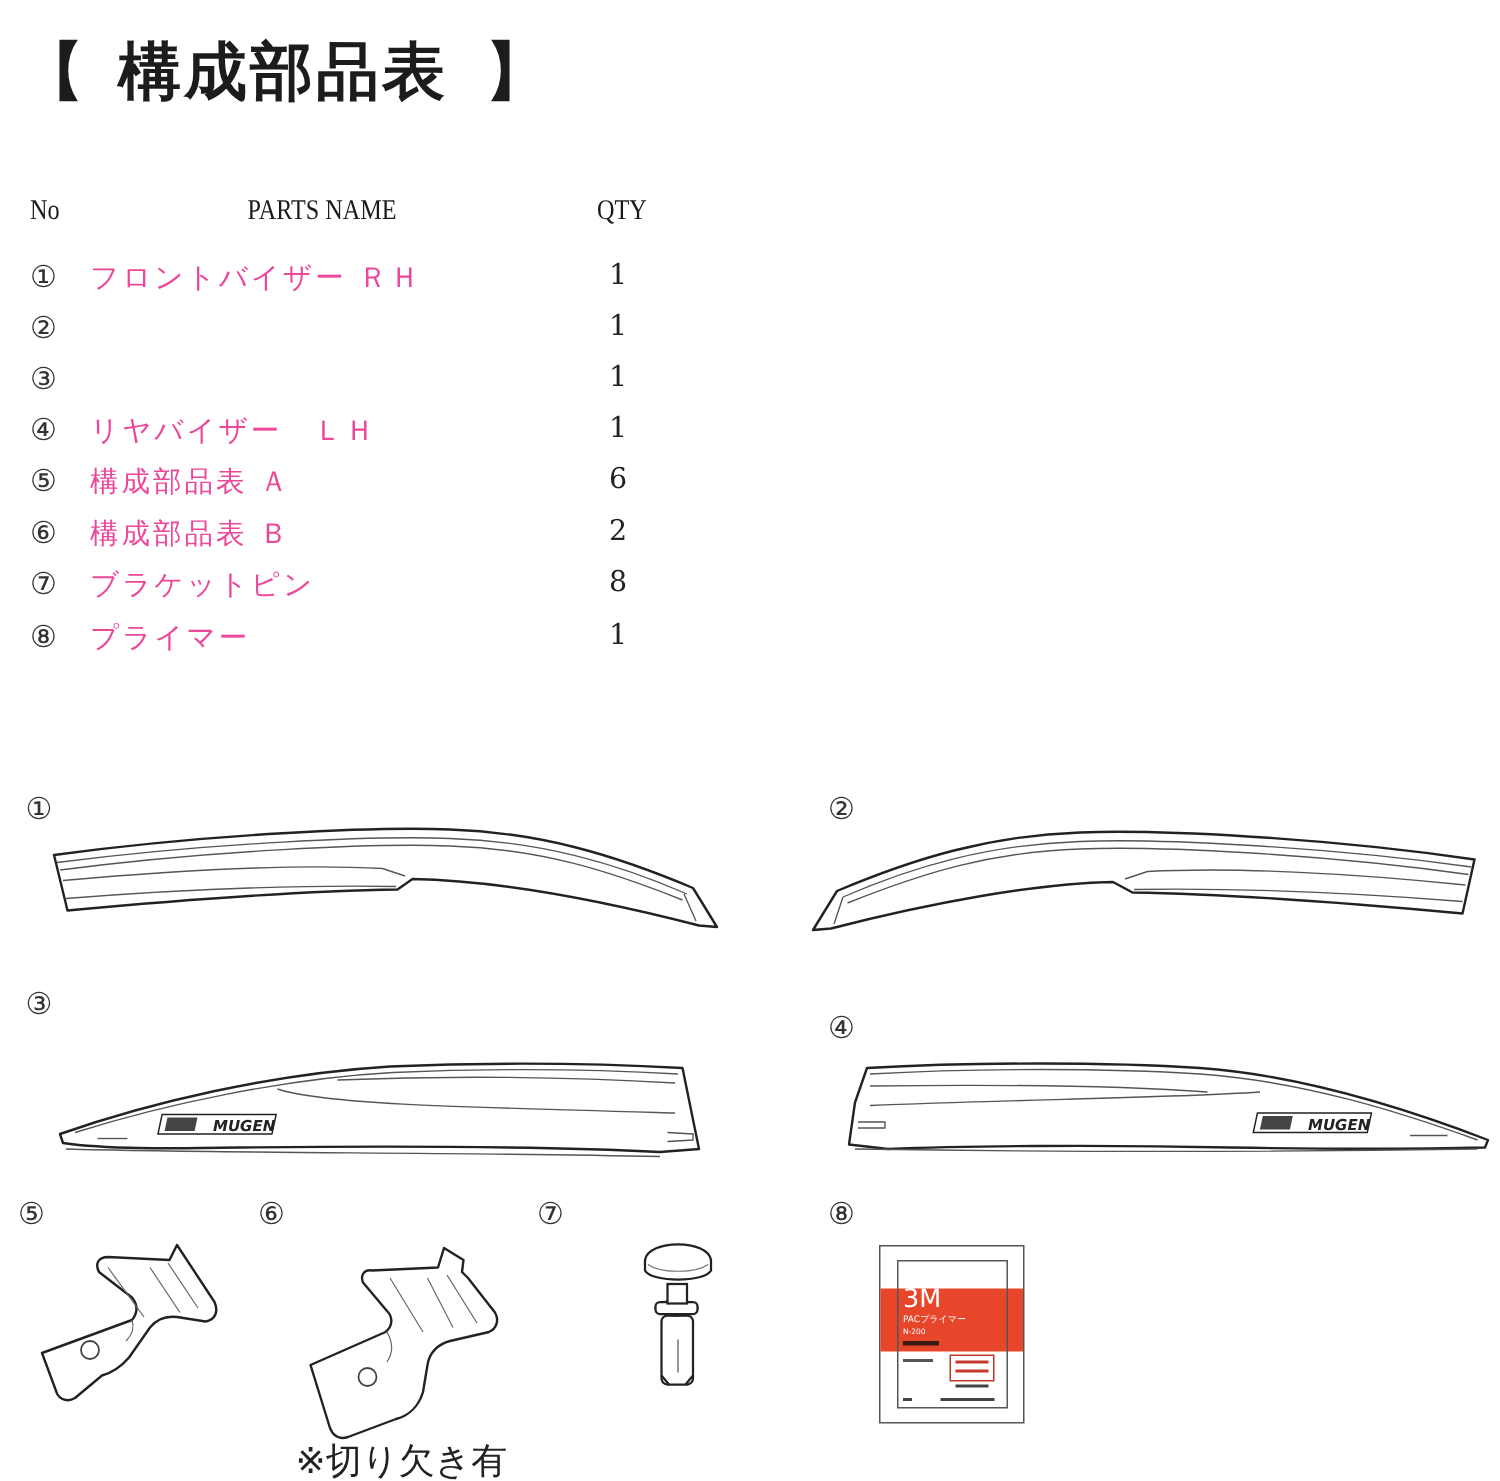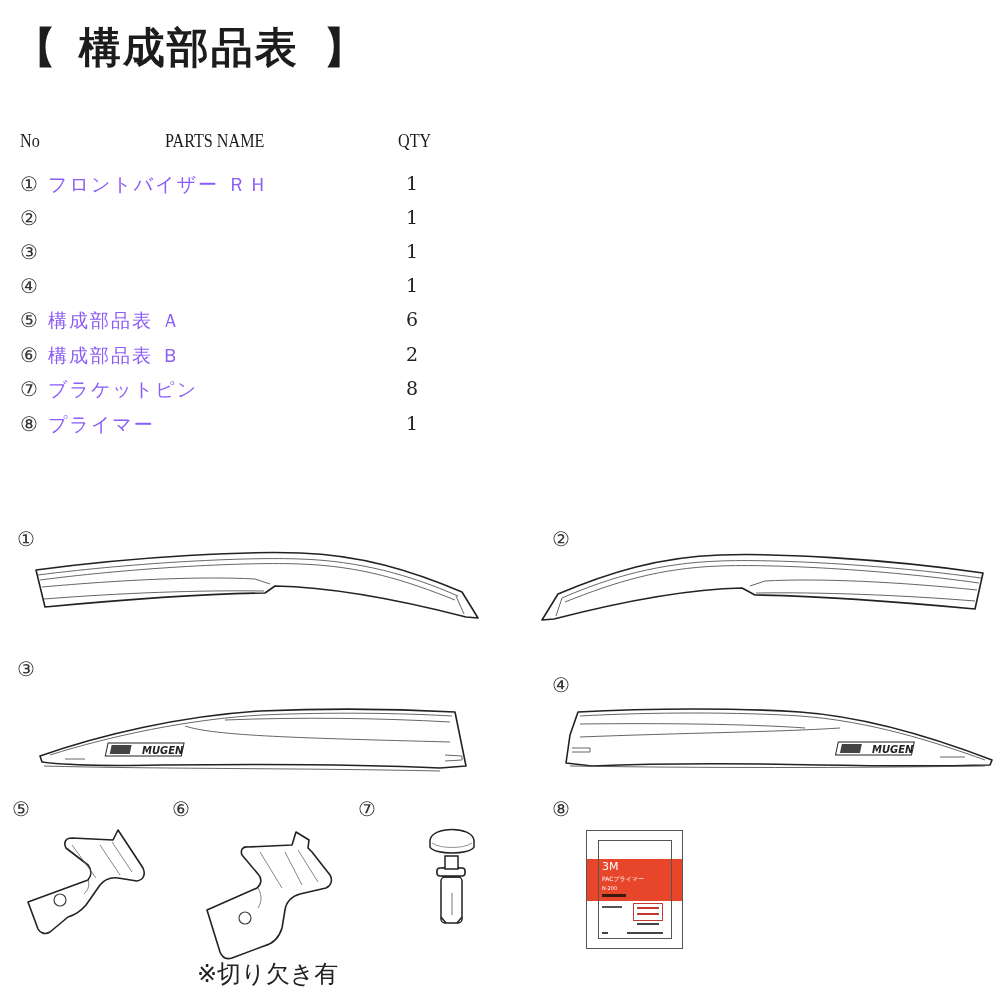--- a/index.html
+++ b/index.html
@@ -5,21 +5,21 @@
     html, body { margin: 0; padding: 0; background: #ffffff; }
     body { width: 1000px; height: 987px; position: relative; overflow: hidden;
            font-family: "DejaVu Serif", "Liberation Serif", serif; color: #1a1a1a; }
     .abs { position: absolute; }
     .title { left: 14px; top: 20px; font-family: "DejaVu Sans", "Liberation Sans", sans-serif;
              font-size: 42px; font-weight: bold; letter-spacing: 2px; white-space: nowrap; color: #1c1c1c; }
     .hdr { top: 130px; font-family: "Liberation Serif", "DejaVu Serif", serif; font-size: 19px;
            transform: scaleX(0.85); transform-origin: left top; white-space: nowrap; }
     .row { position: absolute; left: 0; height: 34px; width: 460px; font-size: 19px; }
     .row .no { position: absolute; left: 20px; top: 0; font-size: 20px; color: #333; }
-    .row .name { position: absolute; left: 48px; top: 0; white-space: nowrap; letter-spacing: 2px; color: #8b5cf6; }
+    .row .name { position: absolute; left: 60px; top: 0; white-space: nowrap; letter-spacing: 2px; color: #ec4899; }
     .row .qty { position: absolute; left: 406px; top: 0; font-family: "DejaVu Serif", serif; color: #222; }
     .lbl { font-size: 20px; color: #333; }
     svg { position: absolute; overflow: visible; }
     .note { left: 197px; top: 958px; font-family: "DejaVu Sans", "Liberation Sans", sans-serif;
             font-size: 24px; color: #222; white-space: nowrap; }
   </style>
 </head>
 <body>
 
 <div class="abs title">
@@ -41,20 +41,21 @@
   <div class="row" style="top:206px;">
     <span class="no">②</span>
     <span class="qty">1</span>
   </div>
   <div class="row" style="top:240px;">
     <span class="no">③</span>
     <span class="qty">1</span>
   </div>
   <div class="row" style="top:274px;">
     <span class="no">④</span>
+    <span class="name">リヤバイザー　ＬＨ</span>
     <span class="qty">1</span>
   </div>
   <div class="row" style="top:308px;">
     <span class="no">⑤</span>
     <span class="name">構成部品表 Ａ</span>
     <span class="qty">6</span>
   </div>
   <div class="row" style="top:343px;">
     <span class="no">⑥</span>
     <span class="name">構成部品表 Ｂ</span>
@@ -181,21 +182,21 @@
     <rect x="437" y="868" width="28" height="8" rx="3"></rect>
     <rect x="445" y="856" width="13" height="13"></rect>
     <path d="M430,840 C432,826 472,826 474,840 L474,847 C470,855 434,855 430,847 Z"></path>
     <path d="M432,843 C440,849 464,849 472,843" fill="none" stroke="#777" stroke-width="0.8"></path>
   </g>
 </svg>
 
 <div class="abs" style="left:586px;top:830px;width:95px;height:117px;border:1.5px solid #555;background:#fff;">
   <div style="position:absolute;left:0;top:28px;width:95px;height:42px;background:#e8462a;"></div>
   <div style="position:absolute;left:11px;top:9px;width:72px;height:97px;border:1.2px solid #555;"></div>
-  <div style="position:absolute;left:15px;top:30px;font-family:'DejaVu Sans',sans-serif;font-size:11px;color:#fff;line-height:11px;">3M</div>
+  <div style="position:absolute;left:15px;top:30px;font-family:'DejaVu Sans',sans-serif;font-size:17px;color:#fff;line-height:11px;">3M</div>
   <div style="position:absolute;left:15px;top:44px;font-family:'DejaVu Sans',sans-serif;font-size:6px;color:#fff;white-space:nowrap;">PACプライマー</div>
   <div style="position:absolute;left:15px;top:54px;font-family:'DejaVu Sans',sans-serif;font-size:5px;color:#fff;">N-200</div>
   <div style="position:absolute;left:15px;top:63px;width:24px;height:3px;background:#3a1a10;"></div>
   <div style="position:absolute;left:15px;top:75px;width:20px;height:2px;background:#555;"></div>
   <div style="position:absolute;left:46px;top:72px;width:28px;height:16px;border:1px solid #c0392b;">
     <div style="margin:3px 3px 0;height:2px;background:#c0392b;"></div>
     <div style="margin:4px 3px 0;height:2px;background:#c0392b;"></div>
   </div>
   <div style="position:absolute;left:50px;top:92px;width:22px;height:2px;background:#444;"></div>
   <div style="position:absolute;left:15px;top:101px;width:6px;height:2px;background:#444;"></div>

